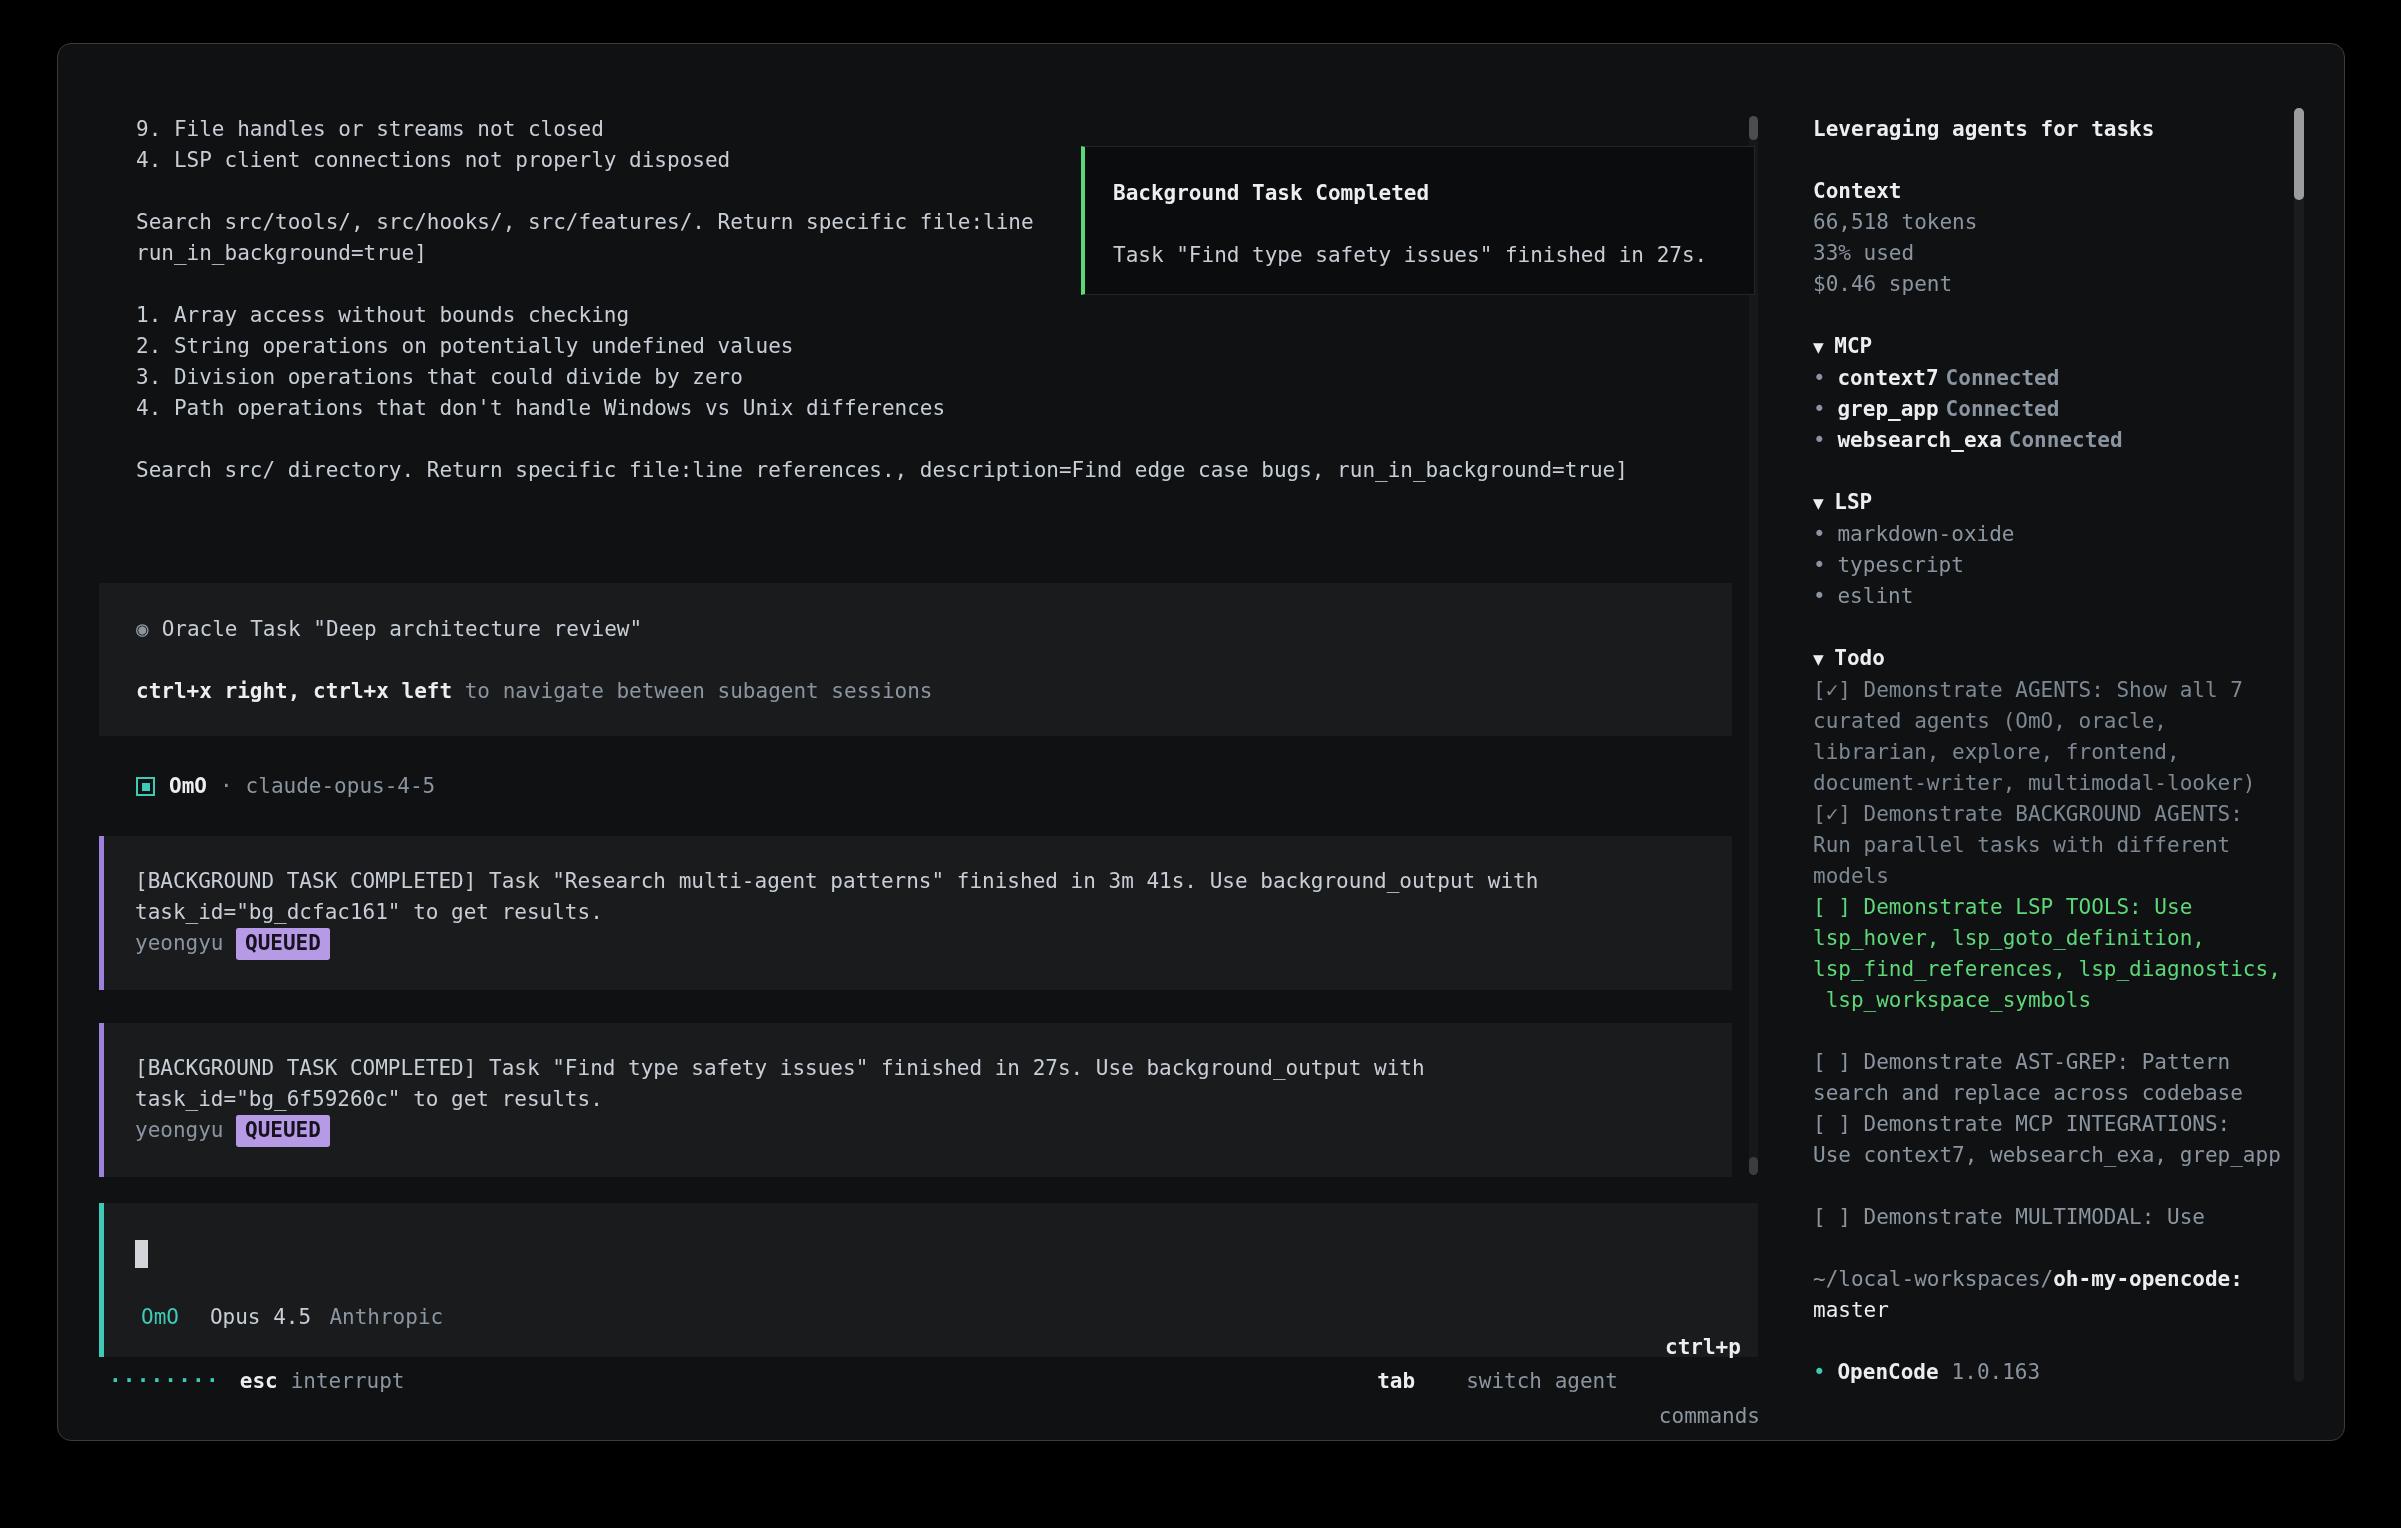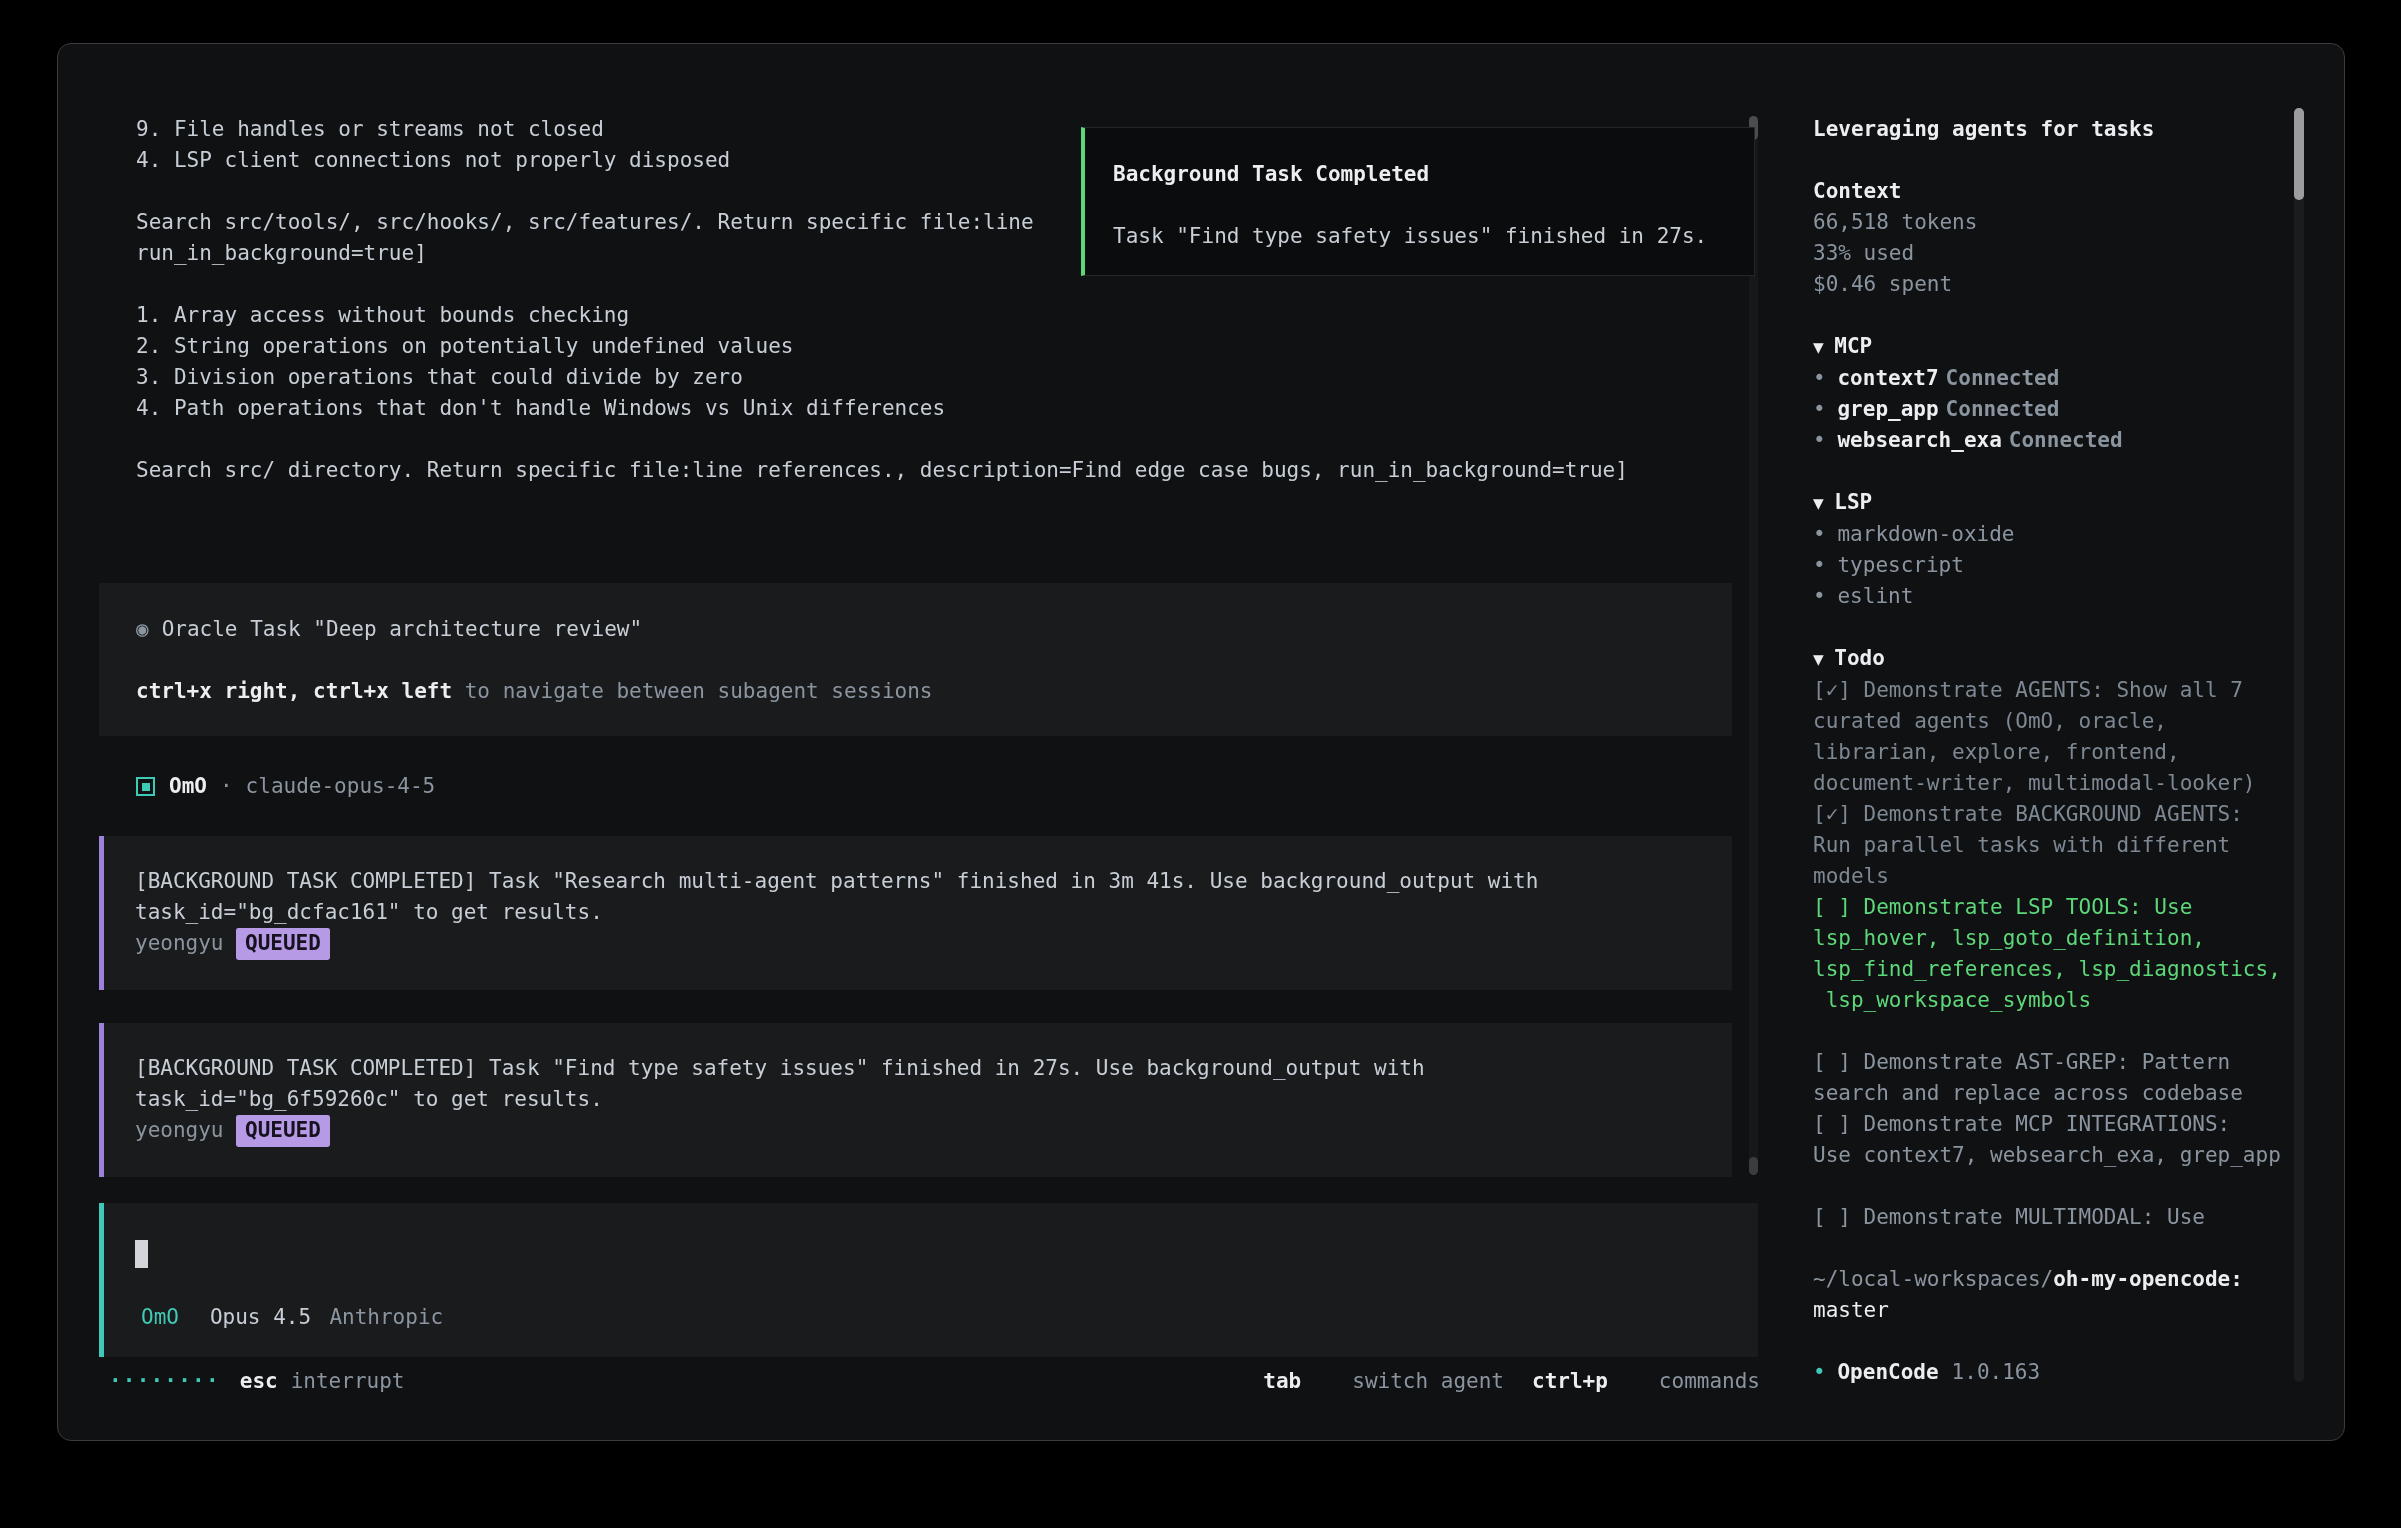--- a/index.html
+++ b/index.html
@@ -51,21 +51,21 @@
   .t-dim{color:var(--text-dim);}
   .t-bright{color:var(--text-bright);font-weight:bold;}
   .t-teal{color:var(--accent-teal);}
   .t-primary{color:var(--text-primary);}
 
   
   .transcript{position:absolute;left:78px;top:70px;color:var(--text-primary);}
   .gear{color:var(--text-dim);margin-right:13px;}
 
   
-  .toast{position:absolute;left:1023px;top:83px;width:674px;height:149px;
+  .toast{position:absolute;left:1023px;top:102px;width:674px;height:149px;
          background:var(--toast-bg);border:0.6px solid #232629;
          border-left:4.7px solid var(--accent-green);
          padding:31px 26px 0 28px;z-index:6;}
   .toast .line{white-space:pre;}
 
   
   .oracle{position:absolute;left:41px;top:539px;width:1633px;height:153px;
           background:var(--panel-bg);padding:31px 0 0 37px;}
   .oracle-icon{color:var(--text-dim);margin-right:13px;}
 
@@ -94,21 +94,21 @@
   .provider{color:var(--text-dim);margin-left:18.3px;}
 
   
   .statusbar{position:absolute;left:51px;top:1322px;width:1651px;height:31px;
              display:flex;align-items:center;justify-content:space-between;}
   .spinner{color:var(--accent-teal);letter-spacing:1.2px;margin-right:20px;font-weight:bold;}
   .key{color:var(--text-bright);font-weight:bold;}
   .key-label{color:var(--text-dim);margin-left:13px;}
   .hint-group{display:flex;align-items:center;}
   .hint-pair{display:flex;align-items:center;gap:38px;}
-  .hint-pair + .hint-pair{margin-left:28px;}
+  .hint-pair + .hint-pair{margin-left:28px;flex-direction:column;}
 
   
   .main-scroll{position:absolute;left:1691px;top:72px;width:8.9px;height:1059px;
                background:#17181a;border-radius:4.7px;}
   .main-scroll .thumb-a{position:absolute;left:0;top:0;width:8.9px;height:23.6px;
                background:#4b4d50;border-radius:4.7px;}
   .main-scroll .thumb-b{position:absolute;left:0;top:1041px;width:8.9px;height:18.3px;
                background:#3a3c3e;border-radius:4.7px;}
   .side-scroll{position:absolute;left:2236px;top:64px;width:9.5px;height:1274px;
                background:#1b1c1e;border-radius:4.7px;}

